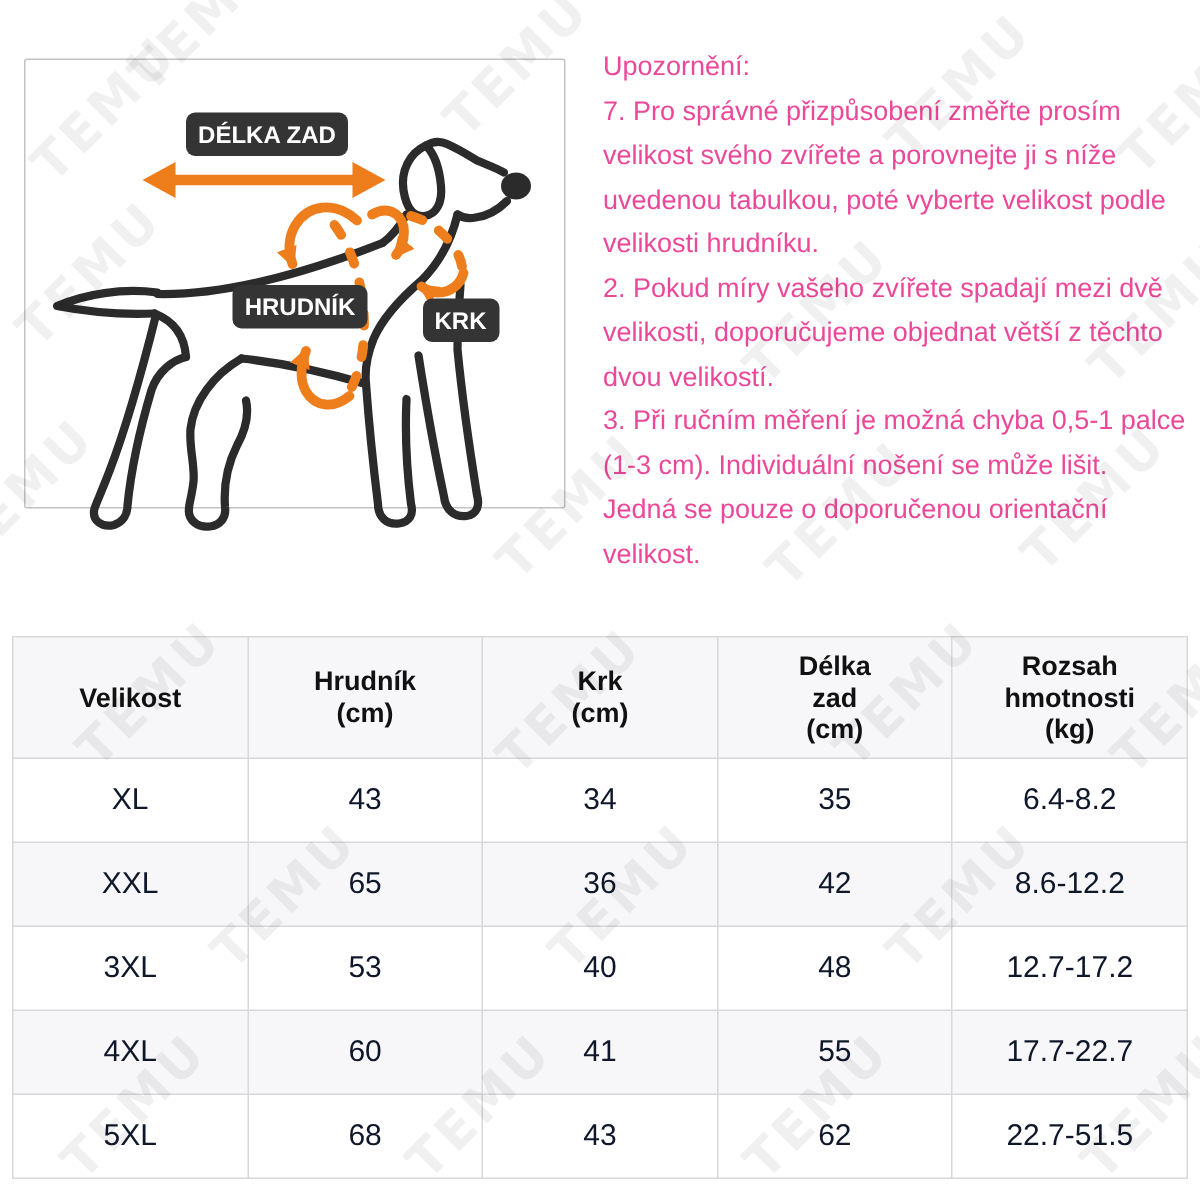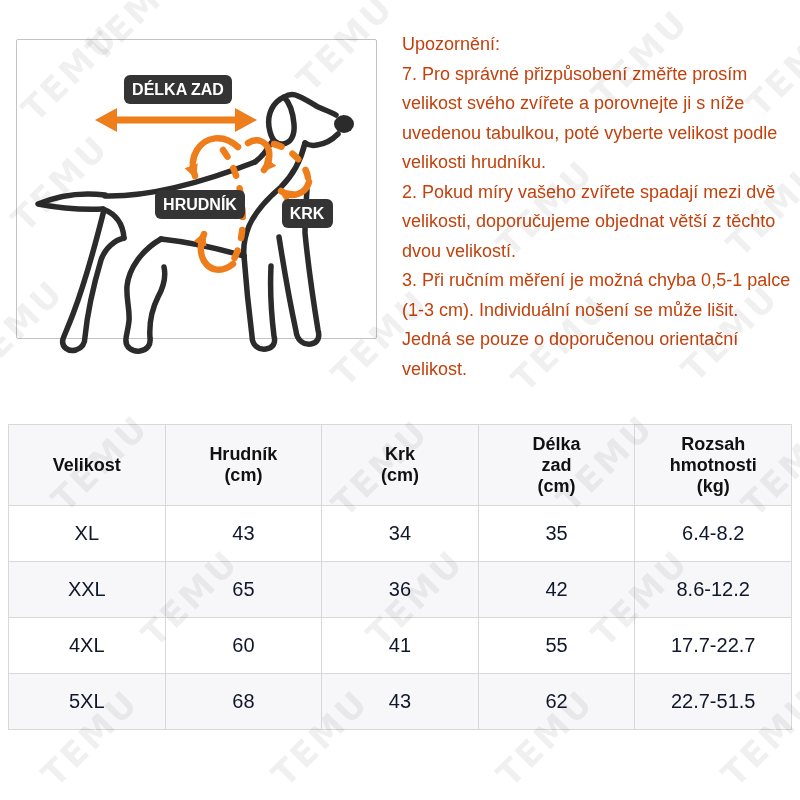--- a/index.html
+++ b/index.html
@@ -18,21 +18,21 @@
   .ink{stroke:#2b2b2b;stroke-width:5.5;fill:none;stroke-linecap:round;stroke-linejoin:round;}
   .ink-fill{fill:#2b2b2b;stroke:none;}
   .accent{stroke:#ee7d1b;fill:none;stroke-linecap:round;stroke-linejoin:round;}
   .accent-fill{fill:#ee7d1b;stroke:none;}
   .label-box{fill:#343434;}
   .label-text{fill:#ffffff;font-family:"Liberation Sans",sans-serif;font-weight:bold;
               font-size:16px;text-anchor:middle;}
 
   
   #notice{position:absolute;left:402px;top:30px;width:392px;z-index:1;
-          font-size:18px;line-height:29.5px;color:#c2410c;}
+          font-size:18px;line-height:29.5px;color:#ec4899;}
   #notice div{margin:0;}
 
   
   #size-table-wrap{position:absolute;left:8px;top:424px;width:784px;z-index:1;}
   table{border-collapse:collapse;width:784px;table-layout:fixed;}
   th,td{border:1px solid #d8d8d8;text-align:center;vertical-align:middle;padding:0;}
   thead th{height:80px;background:#f7f7f9;font-size:18px;font-weight:bold;line-height:21px;
            white-space:pre-line;color:#111;}
   tbody td{height:55px;font-size:20px;font-weight:400;color:#0f172a;}
   tbody tr:nth-child(odd){background:#ffffff;}
@@ -147,20 +147,27 @@
           <td>34</td>
           <td>35</td>
           <td>6.4-8.2</td>
         </tr>
         <tr>
           <td>XXL</td>
           <td>65</td>
           <td>36</td>
           <td>42</td>
           <td>8.6-12.2</td>
+        </tr>
+        <tr>
+          <td>3XL</td>
+          <td>53</td>
+          <td>40</td>
+          <td>48</td>
+          <td>12.7-17.2</td>
         </tr>
         <tr>
           <td>4XL</td>
           <td>60</td>
           <td>41</td>
           <td>55</td>
           <td>17.7-22.7</td>
         </tr>
         <tr>
           <td>5XL</td>

